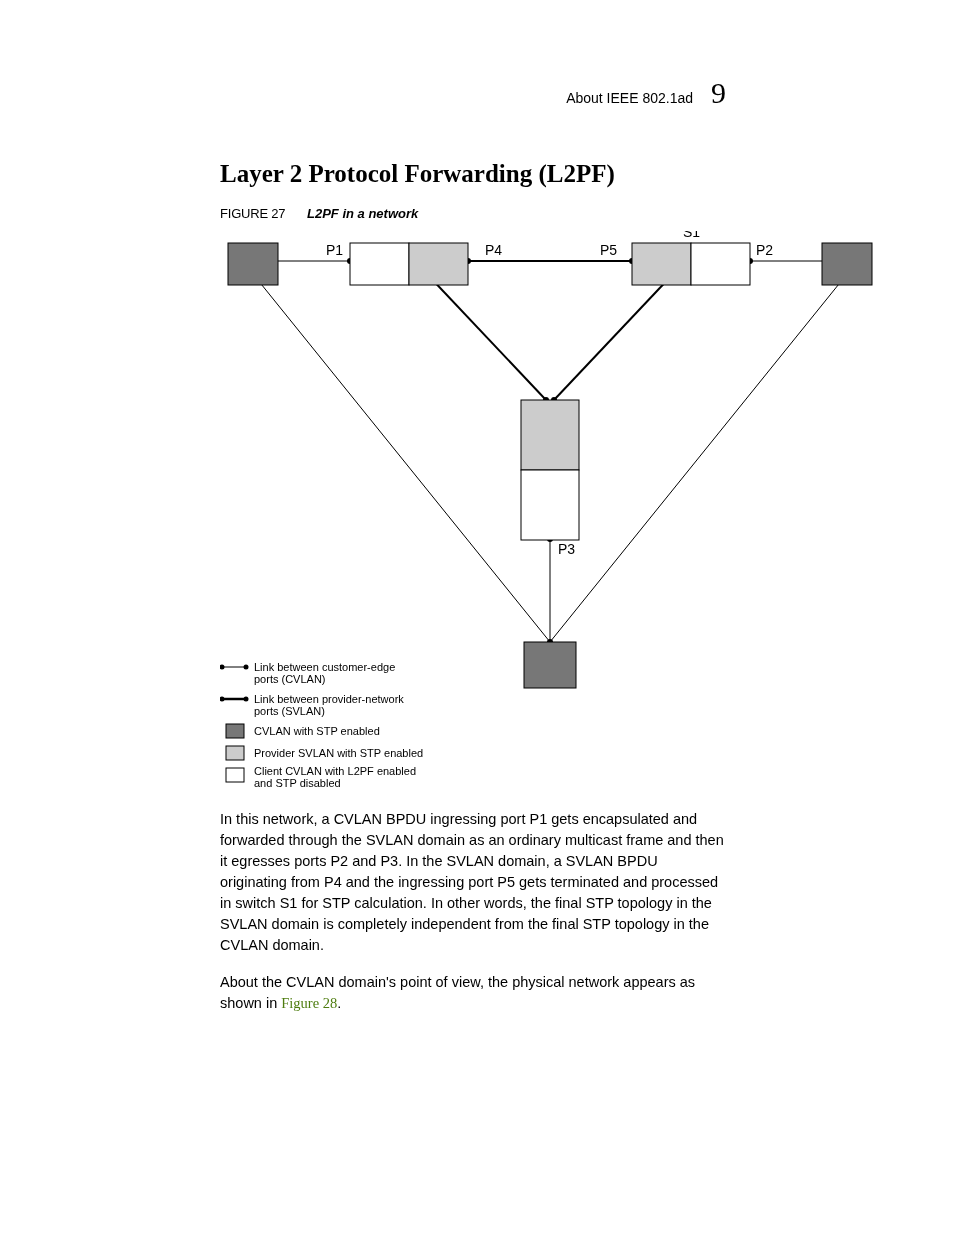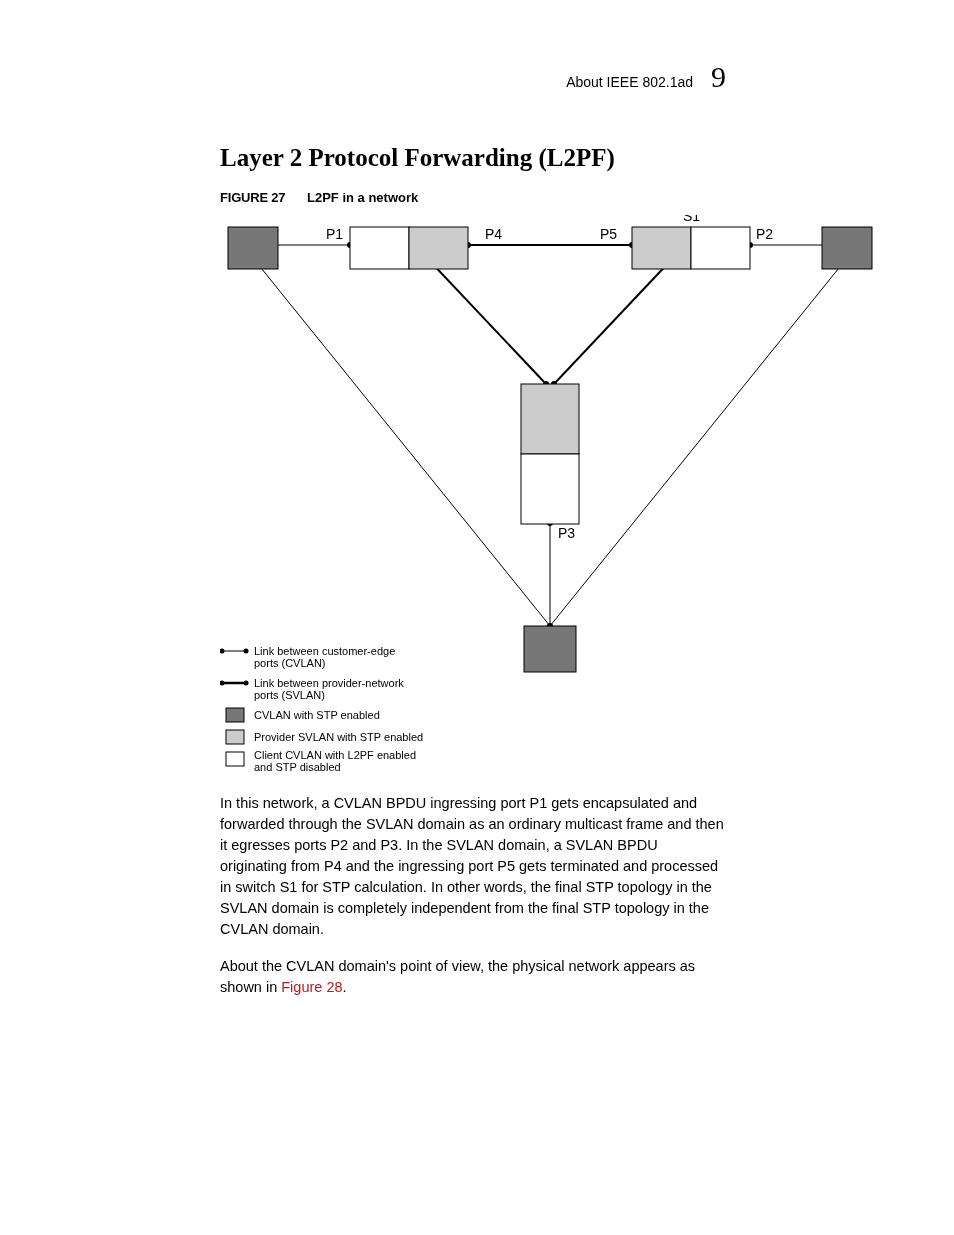--- a/index.html
+++ b/index.html
@@ -9,20 +9,21 @@
     color: #000;
     width: 954px;
     height: 1235px;
     position: relative;
     box-sizing: border-box;
   }
   .page {
     padding: 60px 112px 40px 220px;
     box-sizing: border-box;
     width: 838px;
+    margin-top: 16px;
   }
   .header-line {
     display: flex;
     justify-content: flex-end;
     align-items: baseline;
     gap: 18px;
     font-size: 14px;
     margin-bottom: 50px;
   }
   .header-line .chapnum {
@@ -42,30 +43,30 @@
     line-height: 1.45;
     margin: 0 0 16px 0;
   }
   .figcap {
     font-size: 13px;
     margin: 6px 0 10px 0;
   }
   .figcap .figlbl {
     font-family: "Arial Narrow", Arial, sans-serif;
     font-stretch: condensed;
-    font-weight: 700;
+    font-weight: 400;
     letter-spacing: -0.2px;
     margin-right: 18px;
   }
-  .figcap .figtitle { font-weight: 700; }
+  .figcap .figtitle { font-weight: 700; font-style: italic; }
   .figwrap {
     width: 660px;
     margin: 0 0 18px 0;
   }
-  a.link { color: #b91c1c; text-decoration: none; }
+  a.link { color: #4d7c0f; text-decoration: none; font-family: Liberation Serif, serif; }
   svg { display: block; }
   .legend-text { font-family: Arial, sans-serif; font-size: 11px; fill: #000; }
   .port-text { font-family: Arial, sans-serif; font-size: 14px; fill: #000; }
 </style>
 </head>
 <body>
 
 <div class="page">
 
   <div class="header-line">

